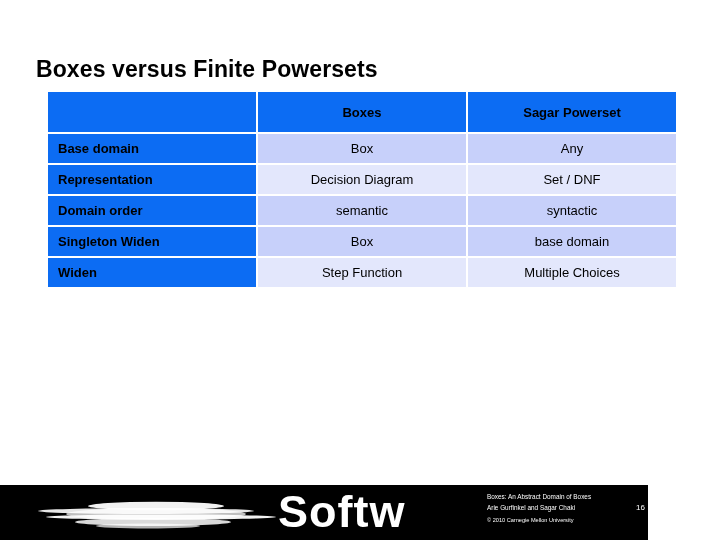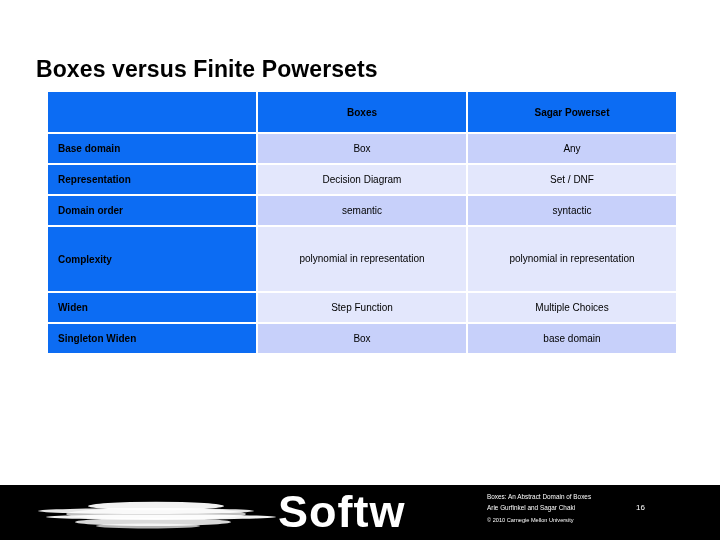--- a/index.html
+++ b/index.html
@@ -34,21 +34,21 @@
     left: 46px;
     top: 90px;
     width: 632px;
     border-collapse: separate;
     border-spacing: 2px;
     table-layout: fixed;
   }
   #comparison-table td {
     padding: 0 10px;
     vertical-align: middle;
-    font-size: 10px;
+    font-size: 13px;
     color: #000000;
   }
   .col-label { width: 208px; }
   .col-boxes { width: 208px; }
   .col-fps   { width: 208px; }
 
   
   .hdr-cell {
     background: #0c6cf3;
     color: #ffffff;
@@ -80,21 +80,21 @@
   .shade-light { background: #e3e7fc; }
 
   tr.r-normal td { height: 29px; }
   tr.r-tall   td { height: 64px; }
 
   
   #footer-bar {
     position: absolute;
     left: 0;
     top: 485px;
-    width: 720px;
+    width: 648px;
     height: 55px;
     background: #000000;
     overflow: hidden;
   }
 
   
   #logo-mark {
     position: absolute;
     left: 28px;
     top: 6px;
@@ -168,34 +168,29 @@
     <tr class="r-normal">
       <td class="rowlabel">Representation</td>
       <td class="datacell shade-light">Decision Diagram</td>
       <td class="datacell shade-light">Set / DNF</td>
     </tr>
     <tr class="r-normal">
       <td class="rowlabel">Domain order</td>
       <td class="datacell shade-dark">semantic</td>
       <td class="datacell shade-dark">syntactic</td>
     </tr>
-    <tr class="r-tall">
-      <td class="rowlabel">Complexity</td>
-      <td class="datacell shade-light">polynomial in representation</td>
-      <td class="datacell shade-light">polynomial in representation</td>
+    <tr class="r-normal">
+      <td class="rowlabel">Singleton Widen</td>
+      <td class="datacell shade-dark">Box</td>
+      <td class="datacell shade-dark">base domain</td>
     </tr>
     <tr class="r-normal">
       <td class="rowlabel">Widen</td>
       <td class="datacell shade-light">Step Function</td>
       <td class="datacell shade-light">Multiple Choices</td>
-    </tr>
-    <tr class="r-normal">
-      <td class="rowlabel">Singleton Widen</td>
-      <td class="datacell shade-dark">Box</td>
-      <td class="datacell shade-dark">base domain</td>
     </tr>
   </tbody>
 </table>
 
 <div id="footer-bar">
 
   <svg id="logo-mark" viewBox="0 0 250 44">
     <g fill="#ffffff">
       <ellipse cx="128" cy="15" rx="68" ry="4.2" opacity="0.95"></ellipse>
       <ellipse cx="118" cy="20" rx="108" ry="3.0" opacity="0.90"></ellipse>

